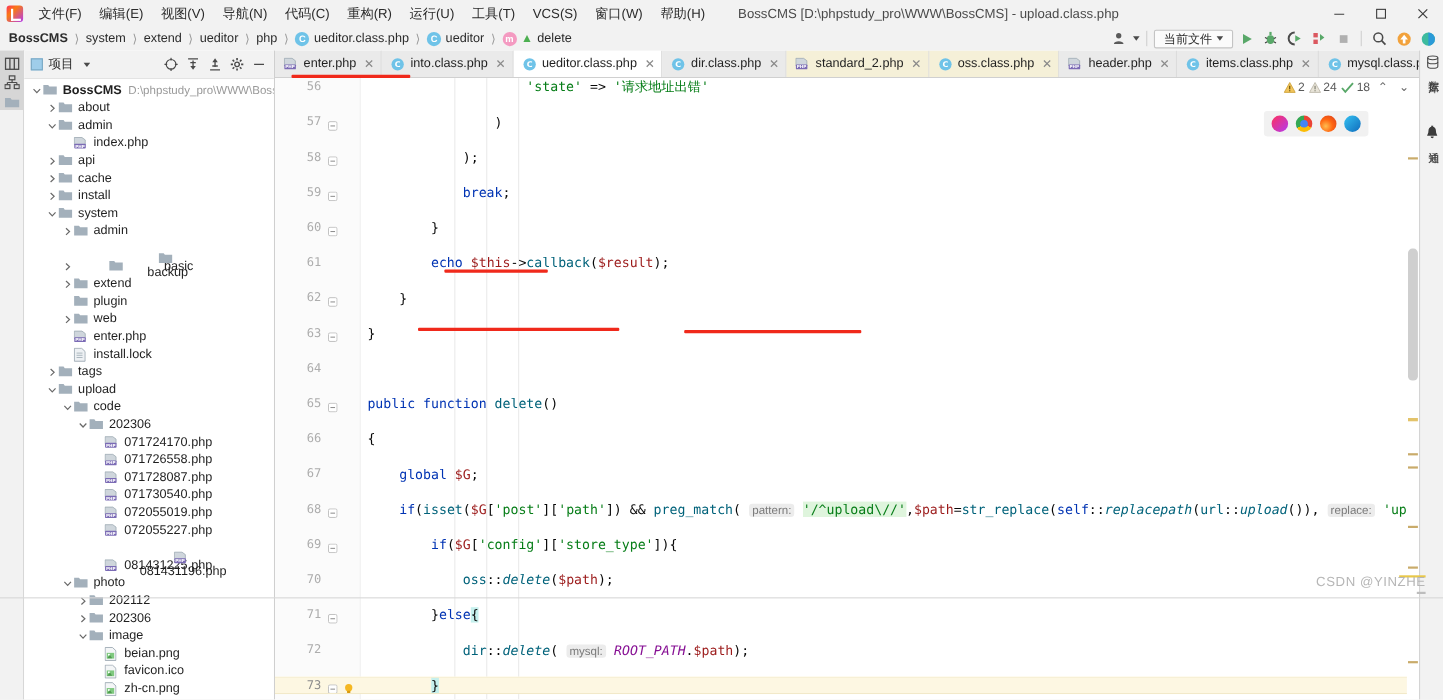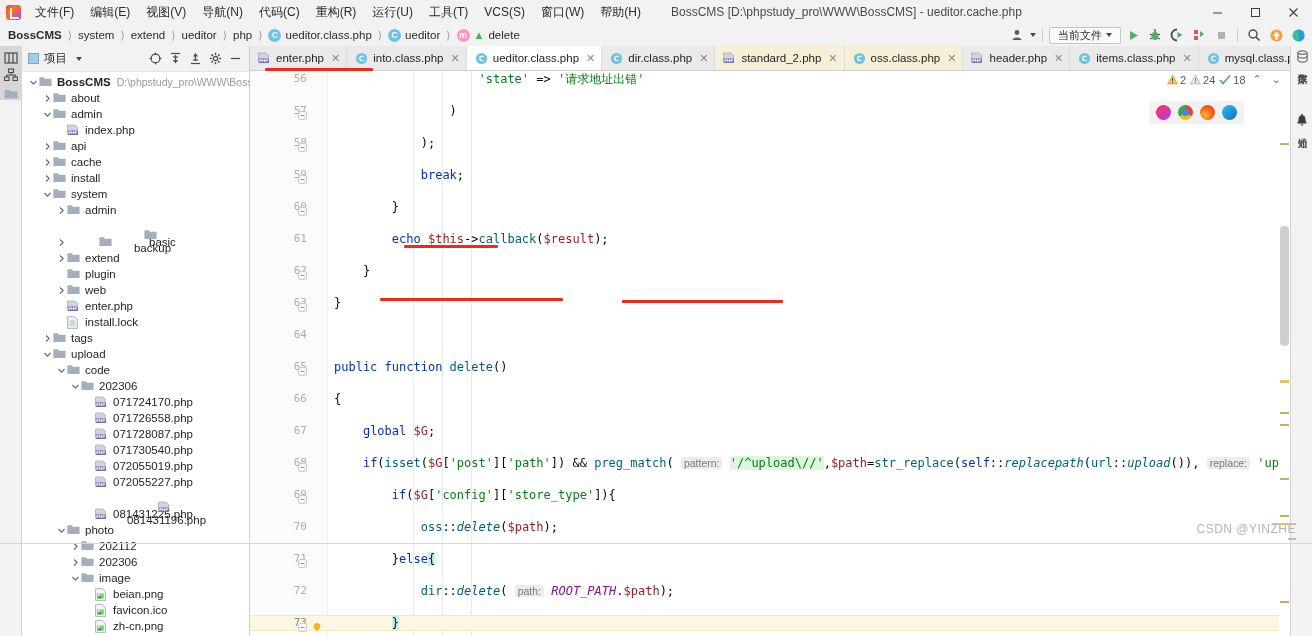--- a/index.html
+++ b/index.html
@@ -134,21 +134,21 @@
 
   .lines { position:absolute; left:0; top:0; right:0; }
   .line { height:16px; position:relative; }
   .line.hl { background:#fdf7e2; }
   .line.hl::after{
     content:""; position:absolute; left:0; right:0; top:0; height:16px;
     box-shadow: inset 0 1px 0 #f2e9c9, inset 0 -1px 0 #f2e9c9;
     pointer-events:none;
   }
   .lnum {
-    position:absolute; left:15px; width:42px; text-align:right;
+    position:absolute; left:0; width:42px; text-align:right;
     font-family:"DejaVu Sans Mono", monospace; font-size:11px; color:#adadad; line-height:16px;
   }
   .lnum.cur { color:#8c8c8c; }
   .fold {
     position:absolute; left:48px; top:3px; width:9px; height:9px;
   }
   .bulb { position:absolute; left:62px; top:3px; width:10px; height:10px; }
   .code {
     position:absolute; left:84px; top:0; line-height:16px;
     font-family:"DejaVu Sans Mono", monospace; font-size:12px; color:#080808;
@@ -233,21 +233,21 @@
       <div class="menu-item">视图(V)</div>
       <div class="menu-item">导航(N)</div>
       <div class="menu-item">代码(C)</div>
       <div class="menu-item">重构(R)</div>
       <div class="menu-item">运行(U)</div>
       <div class="menu-item">工具(T)</div>
       <div class="menu-item">VCS(S)</div>
       <div class="menu-item">窗口(W)</div>
       <div class="menu-item">帮助(H)</div>
     </div>
-    <div class="win-title">BossCMS [D:\phpstudy_pro\WWW\BossCMS] - ueditor.cache.php</div>
+    <div class="win-title">BossCMS [D:\phpstudy_pro\WWW\BossCMS] - upload.class.php</div>
     <div class="win-btns">
       <div class="win-btn">
         <svg width="11" height="11" viewBox="0 0 11 11">
             <line x1="1" y1="6" x2="10" y2="6" stroke="#3c3c3c" stroke-width="1"></line>
           </svg>
       </div>
       <div class="win-btn">
         <svg width="11" height="11" viewBox="0 0 11 11">
             <rect x="1.5" y="1.5" width="8" height="8" fill="none" stroke="#3c3c3c" stroke-width="1"></rect>
           </svg>
@@ -1008,21 +1008,21 @@
           <div class="line" style="top: 240px;">
             <span class="lnum">71</span>
             <span class="fold"><svg width="9" height="9" viewBox="0 0 9 9">
                 <rect x="0.6" y="0.6" width="7.8" height="7.8" rx="1.4" fill="#fff" stroke="#c0c0c0" stroke-width="0.9"></rect>
                 <line x1="2.4" y1="4.5" x2="6.6" y2="4.5" stroke="#8a8a8a" stroke-width="0.9"></line>
               </svg></span>
             <span class="code"><span class="pln">        }</span><span class="kw">else</span><span class="pln selbg">{</span></span>
           </div>
           <div class="line" style="top: 256px;">
             <span class="lnum">72</span>
-            <span class="code"><span class="pln">            </span><span class="fn">dir</span><span class="pln">::</span><span class="fni">delete</span><span class="pln">( </span><span class="hint">path:</span><span class="pln"> </span><span class="cst">ROOT_PATH</span><span class="pln">.</span><span class="vard">$path</span><span class="pln">);</span></span>
+            <span class="code"><span class="pln">            </span><span class="fn">dir</span><span class="pln">::</span><span class="fni">delete</span><span class="pln">( </span><span class="hint">mysql:</span><span class="pln"> </span><span class="cst">ROOT_PATH</span><span class="pln">.</span><span class="vard">$path</span><span class="pln">);</span></span>
           </div>
           <div class="line hl" style="top: 272px;">
             <span class="lnum cur">73</span>
             <span class="fold"><svg width="9" height="9" viewBox="0 0 9 9">
                 <rect x="0.6" y="0.6" width="7.8" height="7.8" rx="1.4" fill="#fff" stroke="#c0c0c0" stroke-width="0.9"></rect>
                 <line x1="2.4" y1="4.5" x2="6.6" y2="4.5" stroke="#8a8a8a" stroke-width="0.9"></line>
               </svg></span>
             <span class="bulb"><svg width="10" height="10" viewBox="0 0 10 10">
                 <circle cx="5" cy="4.2" r="3.3" fill="#f5b721"></circle>
                 <rect x="3.5" y="7" width="3" height="2.2" rx="0.6" fill="#d99a10"></rect>

